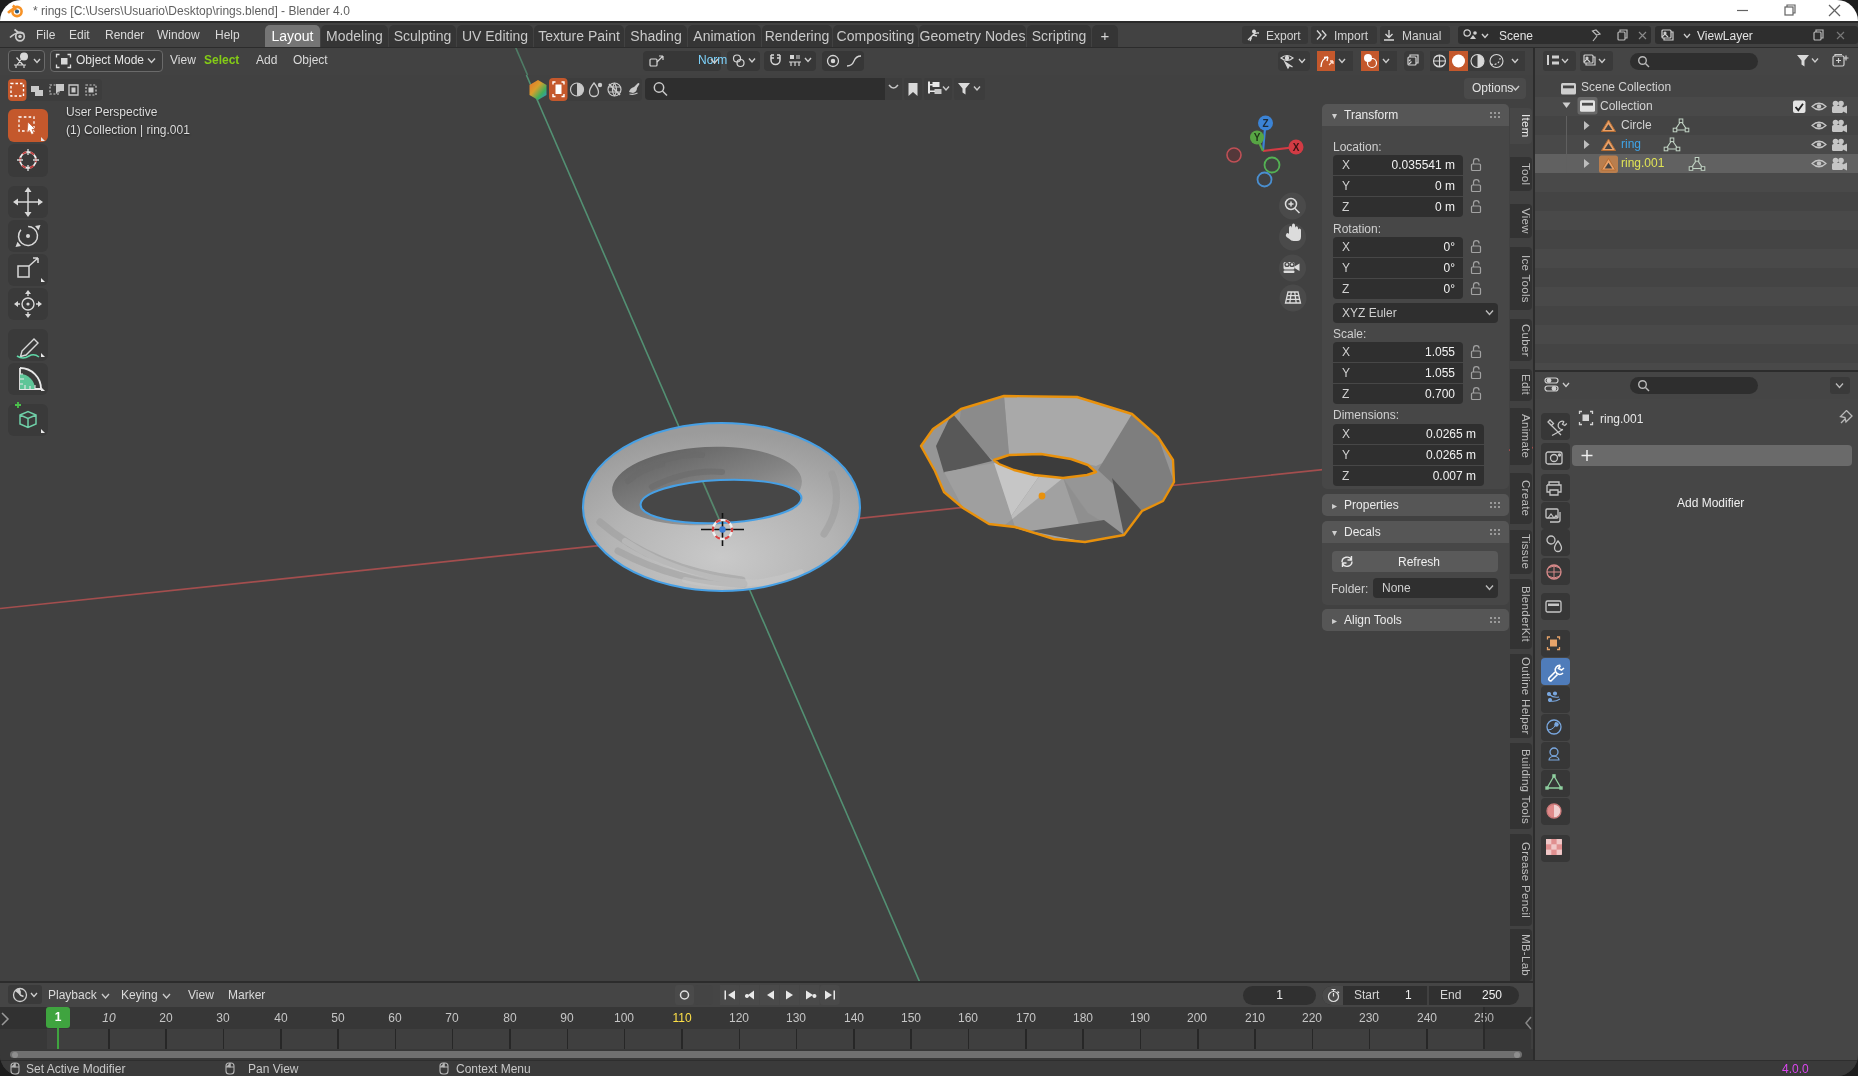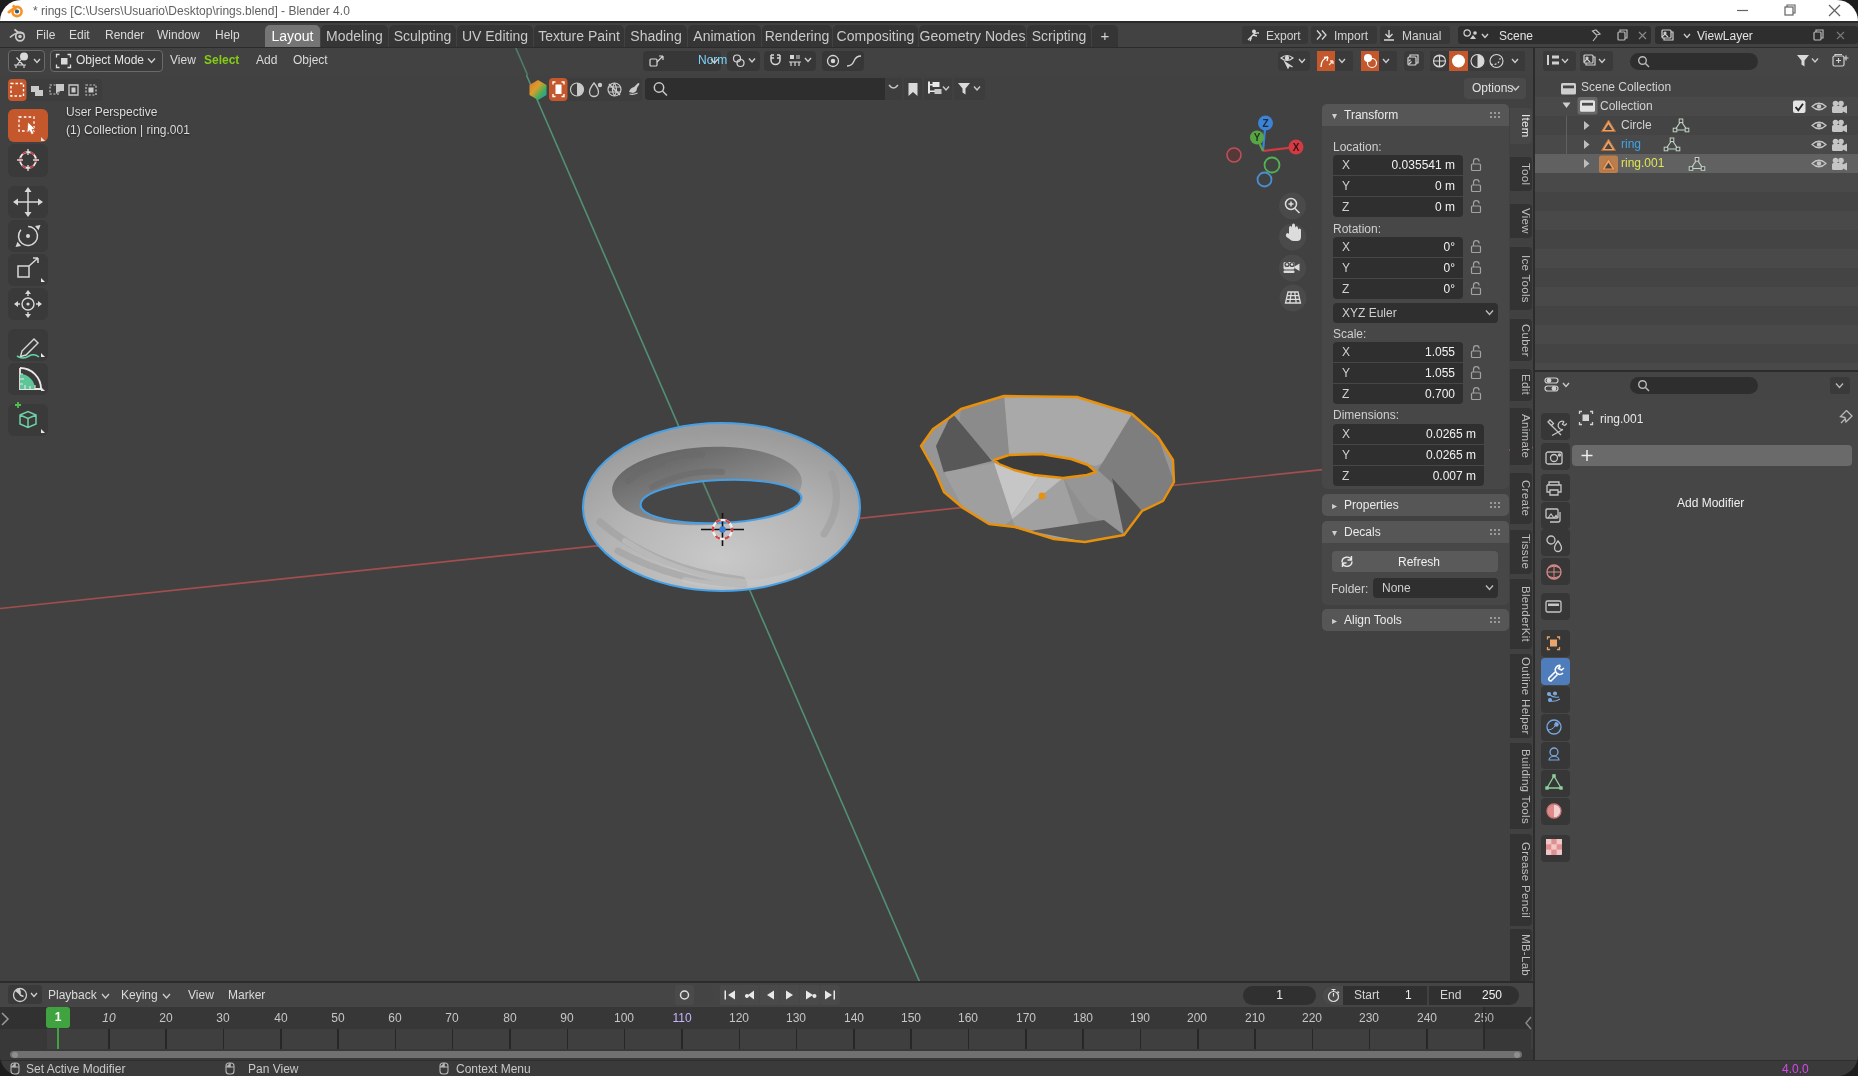--- a/index.html
+++ b/index.html
@@ -1011,21 +1011,21 @@
 <div class="abs txt" style="left:381px;top:1011px;width:28px;text-align:center;color:#c6c6c6;">60</div>
 <div class="abs" style="left:394.6px;top:1029px;width:1.5px;height:20px;background:#272727;"></div>
 <div class="abs txt" style="left:438px;top:1011px;width:28px;text-align:center;color:#c6c6c6;">70</div>
 <div class="abs" style="left:451.9px;top:1029px;width:1.5px;height:20px;background:#272727;"></div>
 <div class="abs txt" style="left:496px;top:1011px;width:28px;text-align:center;color:#c6c6c6;">80</div>
 <div class="abs" style="left:509.2px;top:1029px;width:1.5px;height:20px;background:#272727;"></div>
 <div class="abs txt" style="left:553px;top:1011px;width:28px;text-align:center;color:#c6c6c6;">90</div>
 <div class="abs" style="left:566.6px;top:1029px;width:1.5px;height:20px;background:#272727;"></div>
 <div class="abs txt" style="left:610px;top:1011px;width:28px;text-align:center;color:#c6c6c6;">100</div>
 <div class="abs" style="left:623.9px;top:1029px;width:1.5px;height:20px;background:#272727;"></div>
-<div class="abs txt" style="left:668px;top:1011px;width:28px;text-align:center;color:#c4b5fd;">110</div>
+<div class="abs txt" style="left:668px;top:1011px;width:28px;text-align:center;color:#fde047;">110</div>
 <div class="abs" style="left:681.2px;top:1029px;width:1.5px;height:20px;background:#272727;"></div>
 <div class="abs txt" style="left:725px;top:1011px;width:28px;text-align:center;color:#c6c6c6;">120</div>
 <div class="abs" style="left:738.5px;top:1029px;width:1.5px;height:20px;background:#272727;"></div>
 <div class="abs txt" style="left:782px;top:1011px;width:28px;text-align:center;color:#c6c6c6;">130</div>
 <div class="abs" style="left:795.8px;top:1029px;width:1.5px;height:20px;background:#272727;"></div>
 <div class="abs txt" style="left:840px;top:1011px;width:28px;text-align:center;color:#c6c6c6;">140</div>
 <div class="abs" style="left:853.1px;top:1029px;width:1.5px;height:20px;background:#272727;"></div>
 <div class="abs txt" style="left:897px;top:1011px;width:28px;text-align:center;color:#c6c6c6;">150</div>
 <div class="abs" style="left:910.4px;top:1029px;width:1.5px;height:20px;background:#272727;"></div>
 <div class="abs txt" style="left:954px;top:1011px;width:28px;text-align:center;color:#c6c6c6;">160</div>

